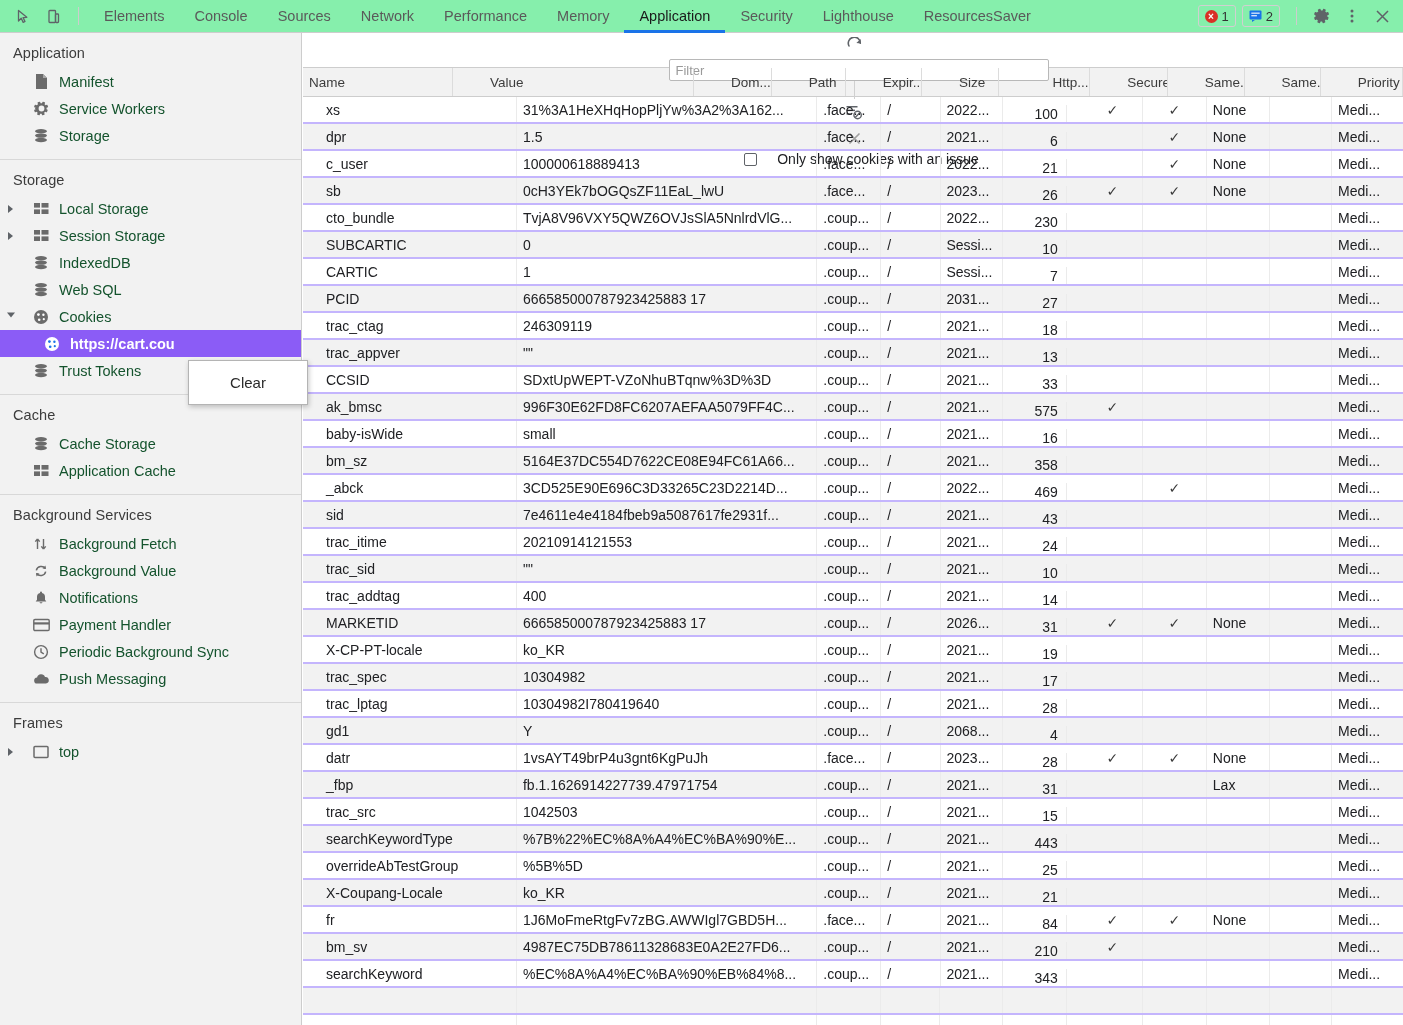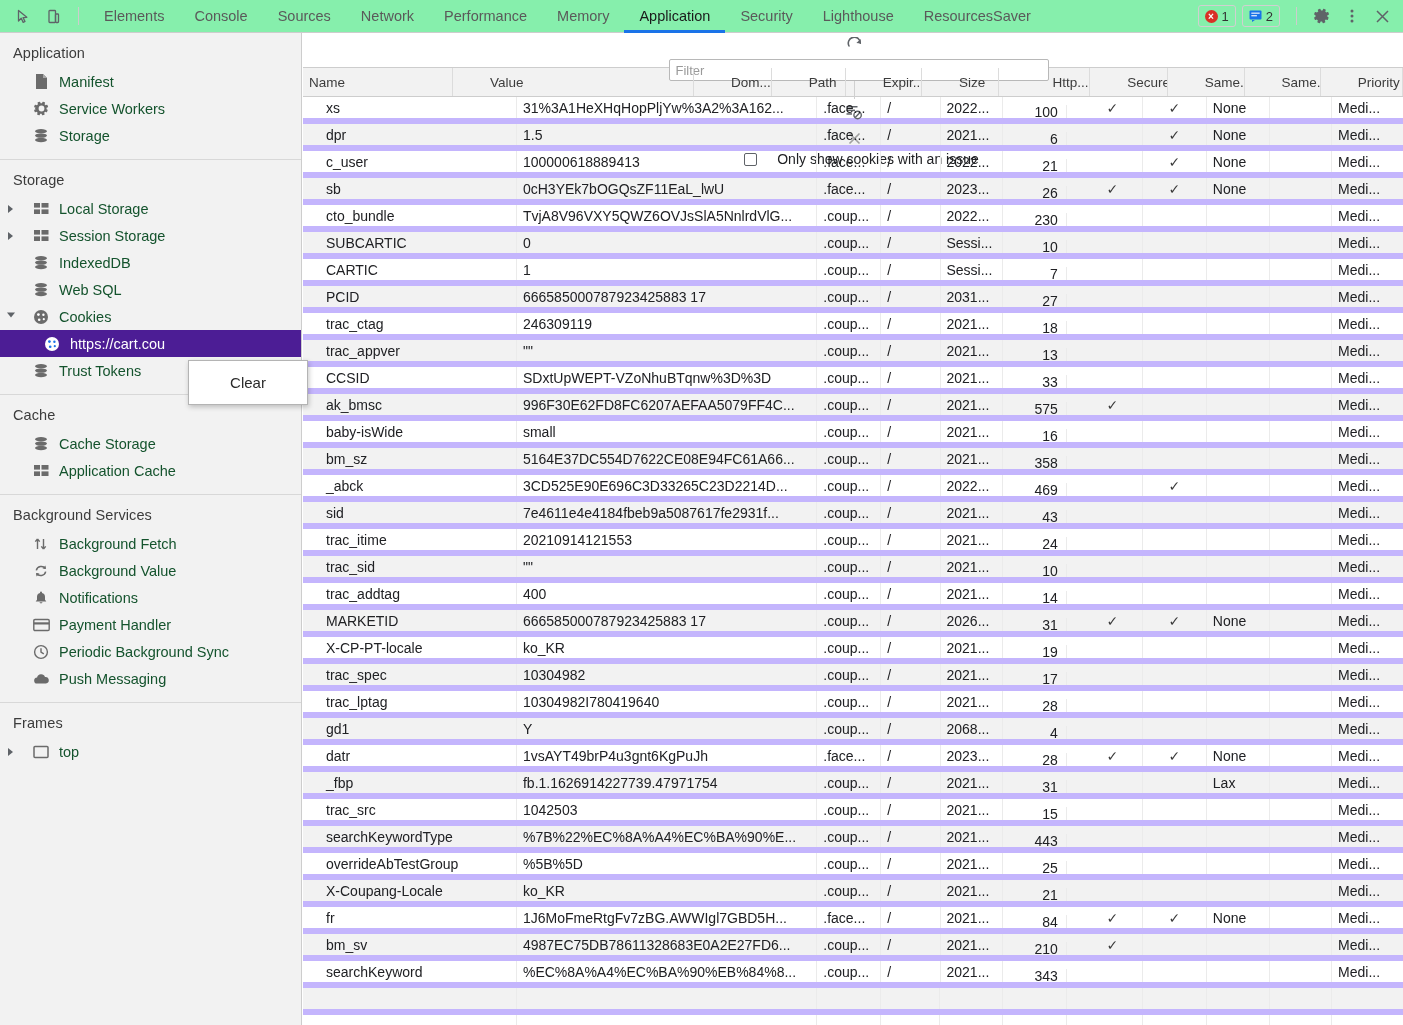--- a/index.html
+++ b/index.html
@@ -74,21 +74,21 @@
     font-size: 14.5px; color: #3c3c3c;
     padding: 4px 0 7px 13px; letter-spacing: 0.1px;
   }
   .side-item {
     display: flex; align-items: center;
     height: 27px; padding-left: 32px;
     cursor: pointer; font-size: 14.5px; color: #14532d;
     position: relative;
   }
   .side-item.nested { padding-left: 43px; }
-  .side-item.selected { background: #4c1d95; color: #ffffff; }
+  .side-item.selected { background: #8b5cf6; color: #ffffff; font-weight: bold; }
   .side-ico {
     width: 18px; height: 18px; margin-right: 9px;
     flex: 0 0 auto; display: flex; align-items: center; justify-content: center;
   }
   .side-ico svg { display: block; }
   .twisty {
     position: absolute; left: 8px; top: 50%;
     transform: translateY(-50%);
     width: 0; height: 0;
     border-left: 5.5px solid #5f6368;
@@ -166,21 +166,21 @@
     width: 13px; height: 13px;
     border: 1px solid #5f6368; border-radius: 2px;
     background: #fff;
   }
   .cb-label { font-size: 14px; color: #202124; white-space: nowrap; }
 
   
   #cookie-table { width: 1100px; }
   .ct-row {
     display: flex; height: 27px; align-items: stretch;
-    border-bottom: 6px solid #c4b5fd;
+    border-bottom: 2px solid #c4b5fd;
   }
   #ct-header {
     height: 29px;
     background: #f2f2f2;
     border-bottom: 1px solid #cdcdcd;
     gap: 31px;
   }
   #ct-header .ct-cell {
     font-size: 13.5px; color: #3c3c3c;
     display: flex; align-items: center;

